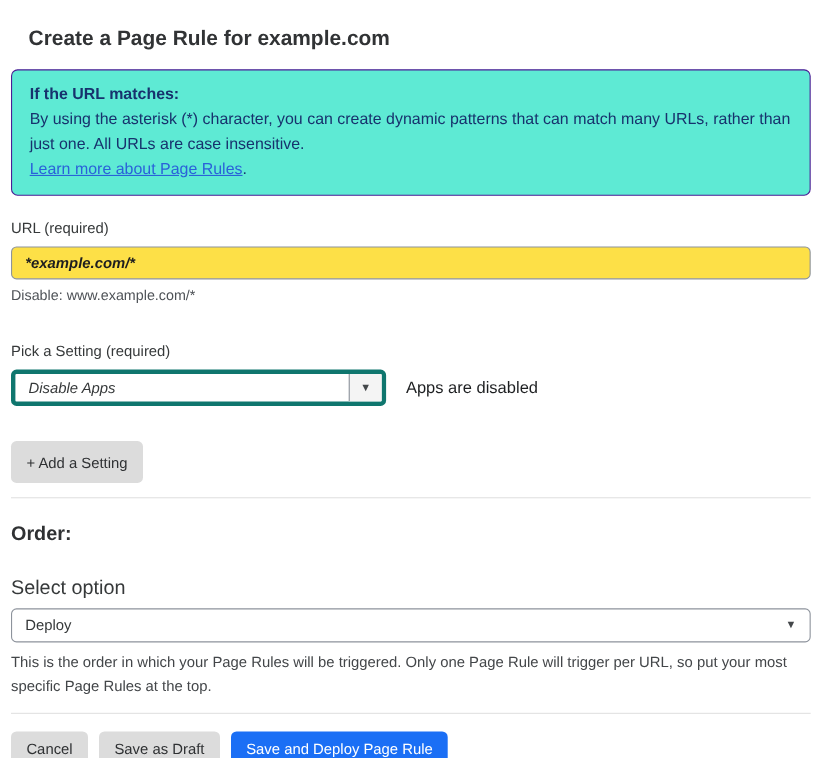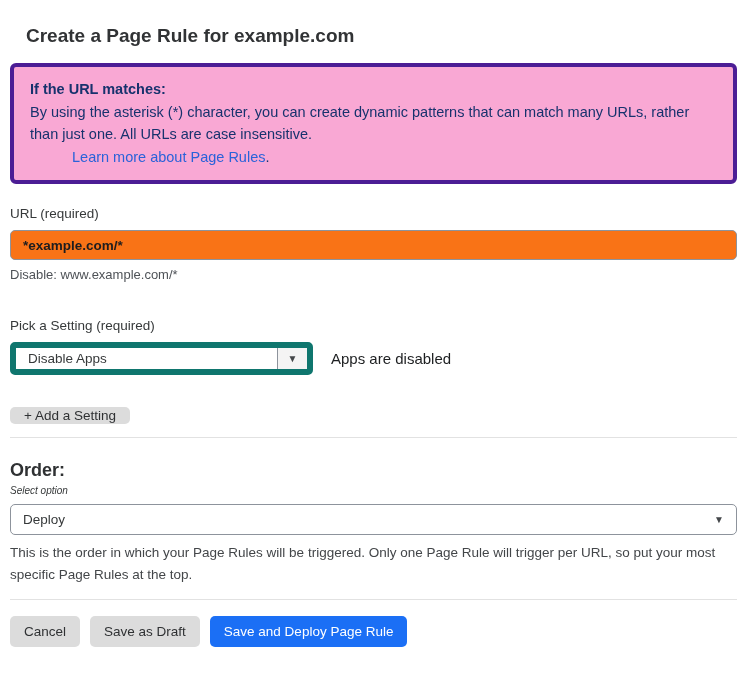--- a/index.html
+++ b/index.html
@@ -7,61 +7,61 @@
   body {
     width: 750px; height: 689px; background: #ffffff;
     font-family: "Liberation Sans", sans-serif; color: #36393a;
     overflow: hidden;
   }
   .container { padding: 9px 13px 0 10px; }
 
   .page-title { font-size: 19px; font-weight: bold; margin: 16px; color: #313335; }
 
   .info-box {
-    margin-top: 14px; background: #f9a8d4; border: 4px solid #4c1d95;
+    margin-top: 14px; background: #5eead4; border: 1px solid #4c1d95;
     border-radius: 6px; padding: 11px 16px 12px; color: #17326d;
     font-size: 14.5px; line-height: 22.5px;
   }
   .info-heading { font-weight: bold; }
-  .info-link { color: #2a62d9; cursor: pointer; margin-left: 42px; }
+  .info-link { color: #2a62d9; text-decoration: underline; cursor: pointer; }
   .info-link-suffix { color: #17326d; }
 
   .field-label { margin-top: 22px; font-size: 13.5px; color: #36393a; }
   .url-input {
     display: block; margin-top: 9px; width: 100%; height: 30px;
-    background: #f97316; border: 1px solid #8d939c; border-radius: 5px;
+    background: #fde047; border: 1px solid #8d939c; border-radius: 5px;
     font-family: "Liberation Sans", sans-serif; font-size: 13.5px; font-weight: bold;
-    color: #1d1d1f; padding: 0 12px; outline: none;
+    color: #1d1d1f; padding: 0 12px; outline: none; font-style: italic;
   }
   .field-example { margin-top: 7px; font-size: 13px; color: #4e5257; }
 
   .section-heading { margin-top: 37px; font-size: 15px; font-weight: bold; color: #2f3133; }
   .picker-label { margin-top: 36px; font-size: 13.5px; }
 
   .setting-row { margin-top: 9px; display: flex; align-items: center; gap: 18px; }
   .dropdown {
-    display: flex; width: 303px; height: 33px; border: 6px solid #0f766e;
-    border-radius: 5px; background: #fff; overflow: hidden; cursor: pointer;
+    display: flex; width: 341px; height: 33px; border: 4px solid #0f766e;
+    border-radius: 5px; background: #fff; overflow: hidden; cursor: pointer; font-style: italic;
   }
   .dropdown-value { flex: 1; display: flex; align-items: center; padding-left: 12px; font-size: 13.5px; color: #36393a; }
   .dropdown-caret-btn {
     width: 30px; border-left: 1px solid #8d939c; background: #f4f4f4;
     display: flex; align-items: center; justify-content: center;
   }
   .caret-glyph { font-size: 10px; color: #44474a; line-height: 1; }
   .status-text { font-size: 15px; color: #1d1f21; }
 
   .btn { border: none; border-radius: 5px; font-family: "Liberation Sans", sans-serif; font-size: 13.5px; cursor: pointer; }
   .btn-gray { background: #dcdcdc; color: #2f3133; }
   .btn-primary { background: #1b6ff5; color: #ffffff; }
-  .add-setting-btn { margin-top: 32px; height: 17px; padding: 0 14px; }
+  .add-setting-btn { margin-top: 32px; height: 38px; padding: 0 14px; }
 
   .divider { border: none; border-top: 1px solid #e2e2e2; margin: 13px 0 0; }
   .order-heading { margin-top: 22px; font-size: 18px; font-weight: bold; color: #2f3133; }
-  .select-label { margin-top: 4px; font-size: 10px; font-style: italic; }
+  .select-label { margin-top: 28px; font-size: 18px; }
 
   .full-select {
     margin-top: 8px; height: 31px; border: 1px solid #8d939c; border-radius: 5px;
     background: #fff; display: flex; align-items: center; justify-content: space-between;
     padding: 0 12px; font-size: 13.5px; color: #36393a; cursor: pointer;
   }
   .order-help { margin-top: 7px; font-size: 13.5px; line-height: 22px; color: #434649; }
 
   .footer { margin-top: 16px; display: flex; gap: 10px; }
   .footer-btn { height: 31px; padding: 0 14px; display: flex; align-items: center; }

